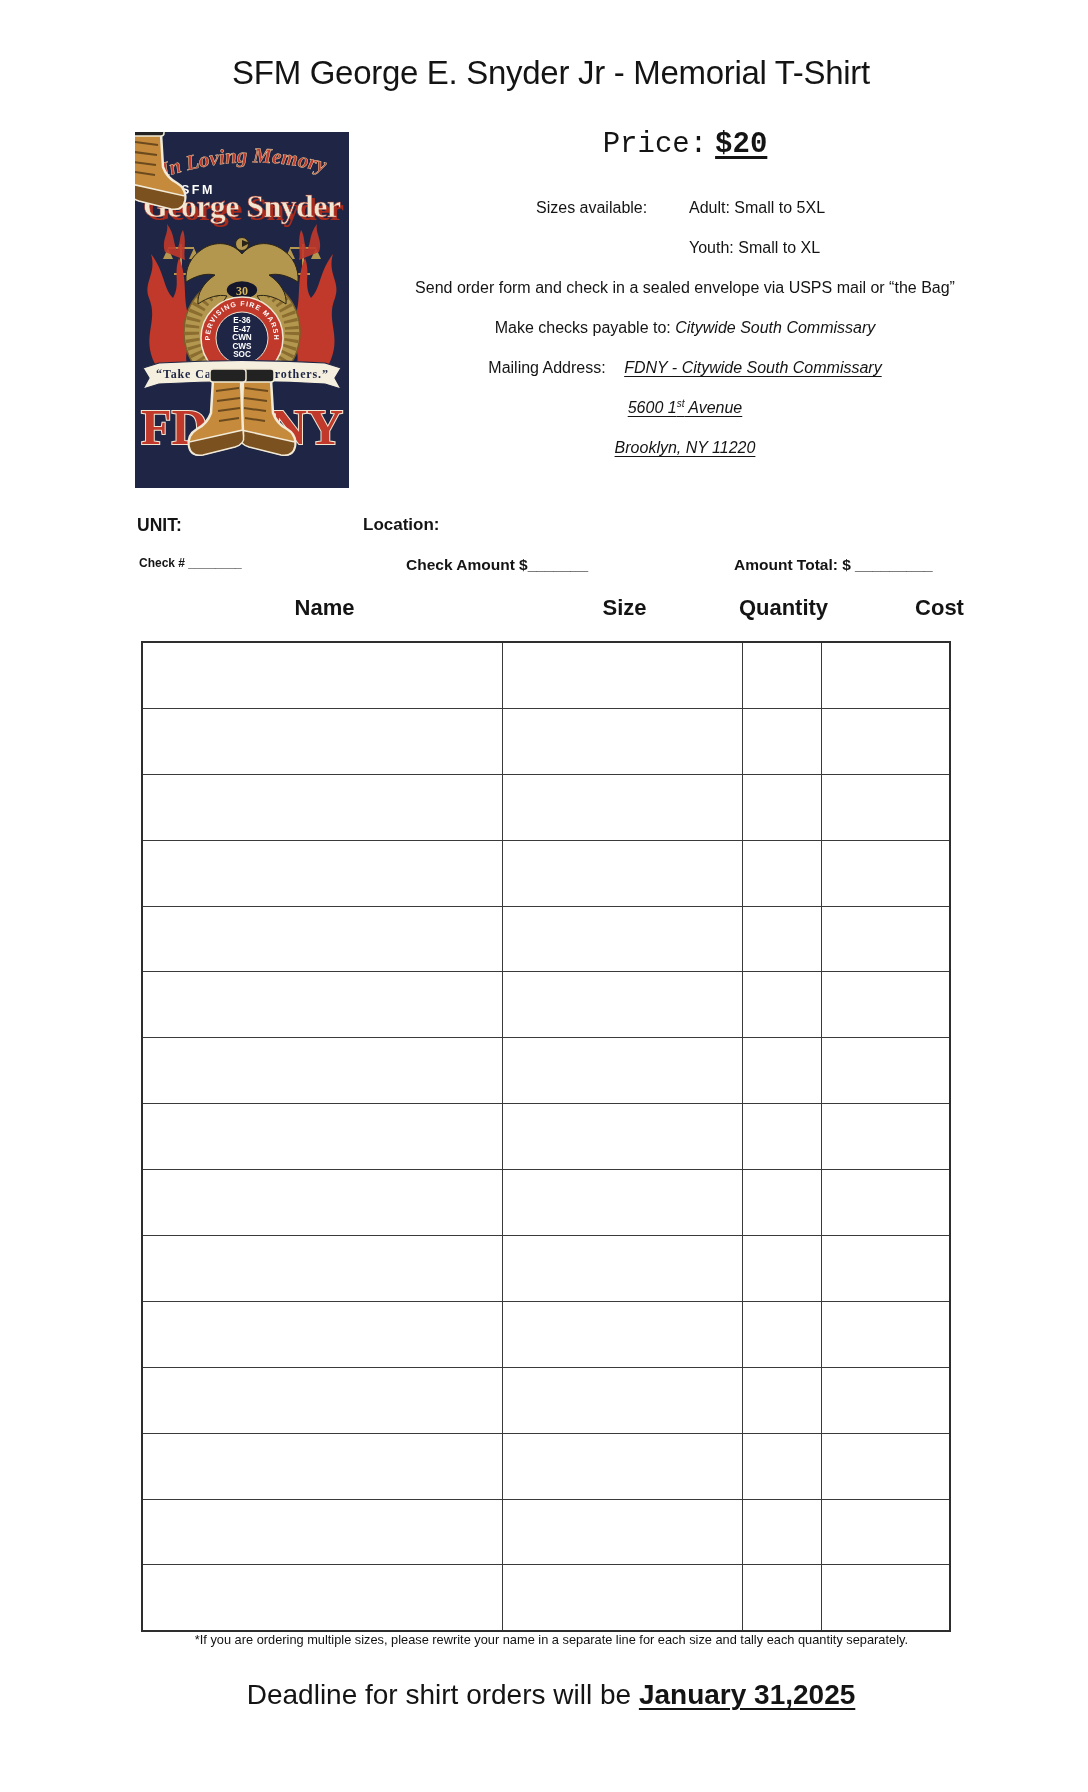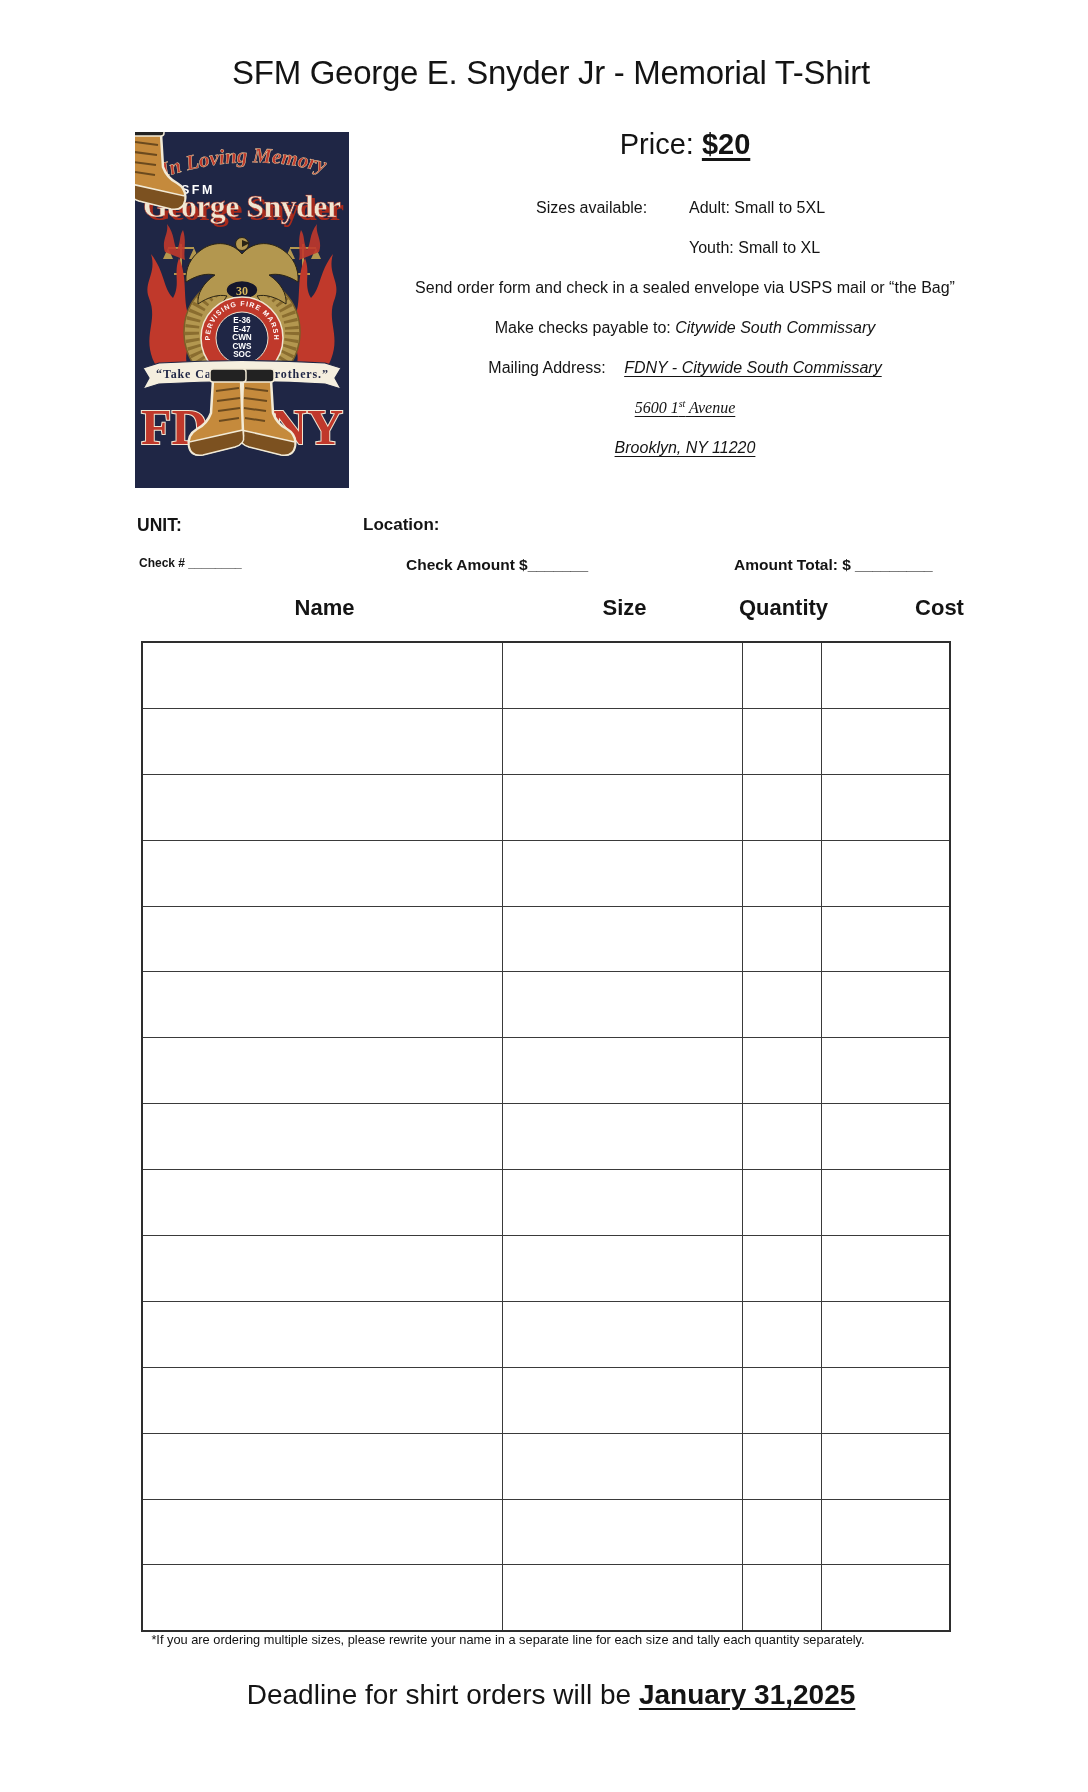--- a/index.html
+++ b/index.html
@@ -7,51 +7,51 @@
         font-family:"Liberation Sans",sans-serif;color:#141414;overflow:hidden;}
   .abs{position:absolute;padding-left:7px;}
   .i{font-style:italic;}
   .ul{text-decoration:underline;text-underline-offset:3px;text-decoration-thickness:1.4px;}
 
   .title{top:54px;left:0;width:100%;text-align:center;font-size:33px;letter-spacing:-0.3px;}
 
   .shirt-art{left:128px;top:132px;width:214px;height:356px;}
 
   .rcol{left:330px;width:696px;text-align:center;font-size:16px;}
-  .price-line{top:128px;font-size:29px;}
+  .price-line{top:128px;font-size:29px;font-family:Liberation Mono, monospace;}
   .price-amt{font-weight:bold;text-decoration:underline;text-decoration-thickness:2.5px;text-underline-offset:4px;margin-left:8px;}
   .sizes-label{left:529px;top:199px;font-size:16px;}
   .sizes-adult{left:682px;top:199px;font-size:16px;text-align:right;}
   .sizes-youth{left:682px;top:239px;font-size:16px;}
   .send-line{top:279px;}
   .checks-line{top:319px;}
   .mailing-line{top:359px;}
   .mailing-name{margin-left:14px;}
-  .street-line{top:398px;font-family:Liberation Serif, serif;}
+  .street-line{top:398px;}
   .city-line{top:439px;}
   sup{font-size:10px;}
 
   .unit-label{left:130px;top:515px;font-size:17.5px;font-weight:bold;}
   .location-label{left:356px;top:515px;font-size:17px;font-weight:bold;}
   .check-number{left:132px;top:556px;font-size:12px;font-weight:bold;}
   .check-amount{left:399px;top:556px;font-size:15.5px;font-weight:bold;}
   .order-total{left:727px;top:556px;font-size:15.5px;font-weight:bold;}
 
   .col-header{top:595px;transform:translateX(-50%);font-size:22px;font-weight:bold;white-space:nowrap;}
   .th-name{left:321px;}
   .th-size{left:621px;}
   .th-qty{left:780px;}
   .th-cost{left:916px;margin-left:20px;}
 
   .order-table{position:absolute;left:141px;top:641px;width:808px;
                border-collapse:collapse;table-layout:fixed;border:2px solid #2e2e2e;}
   .order-table td{border:1.4px solid #3a3a3a;height:64.9px;padding:0;background:#fff;}
   .col-name{width:360px;}.col-size{width:240px;}.col-qty{width:79px;}.col-cost{width:129px;}
 
-  .footnote{top:1632px;left:101px;width:800px;text-align:center;font-size:12.8px;color:#111;}
+  .footnote{top:1632px;left:101px;width:800px;text-align:right;font-size:12.8px;color:#111;}
 
   .deadline{top:1679px;left:0;width:100%;text-align:center;font-size:28px;}
   .deadline-date{font-weight:bold;text-decoration:underline;text-decoration-thickness:2.2px;text-underline-offset:4px;}
 
   .serif{font-family:"Liberation Serif",serif;}
 </style>
 </head>
 <body>
 
 <div class="page">

